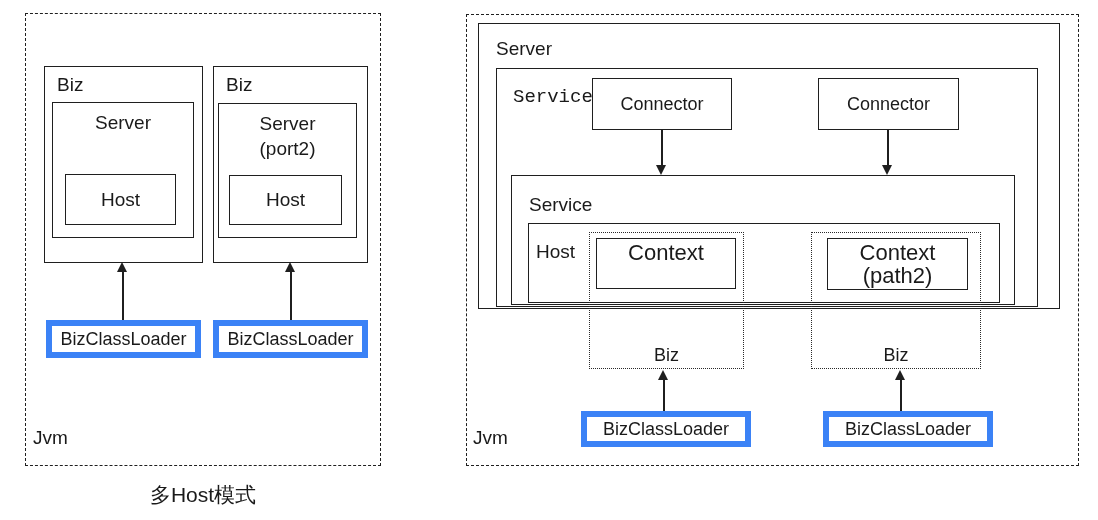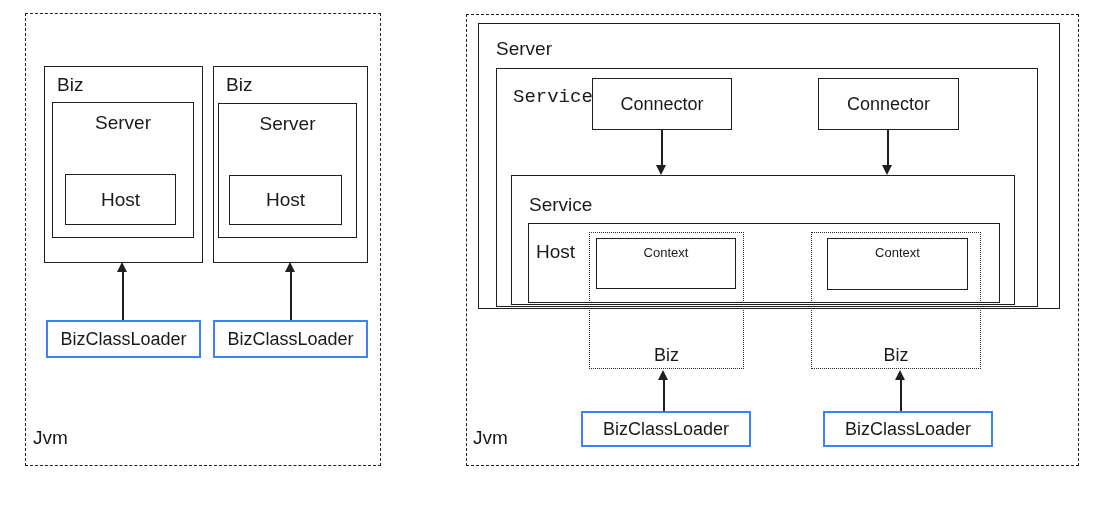--- a/index.html
+++ b/index.html
@@ -2,27 +2,27 @@
 <html><head>
 <meta charset="utf-8">
 <style>
   html,body{margin:0;padding:0;background:#ffffff;}
   #canvas{
     position:relative;width:1098px;height:520px;background:#ffffff;
     font-family:"Liberation Sans","DejaVu Sans",sans-serif;
     color:#1a1a1a;overflow:hidden;
   }
   .box{position:absolute;box-sizing:border-box;border:1.5px solid #1f1f1f;background:transparent;}
-  .box2{position:absolute;box-sizing:border-box;border:2px solid #3b82f6;background:transparent;}
+  .box2{position:absolute;box-sizing:border-box;border:6px solid #3b82f6;background:transparent;}
   .dashed{position:absolute;box-sizing:border-box;border:1.5px dashed #1f1f1f;background:transparent;}
   .dotted{position:absolute;box-sizing:border-box;border:1.5px dotted #2a2a2a;background:transparent;}
   .lbl{position:absolute;font-size:19px;line-height:1.1;white-space:nowrap;}
   .ctr{display:flex;align-items:center;justify-content:center;text-align:center;}
   .twoline{position:absolute;left:0;right:0;text-align:center;line-height:25px;font-size:19px;}
-  .ctxline{position:absolute;left:0;right:0;text-align:center;line-height:23px;font-size:13px;}
+  .ctxline{position:absolute;left:0;right:0;text-align:center;line-height:23px;font-size:22px;}
   .vline{position:absolute;width:1.5px;background:#1f1f1f;}
   .head-up{position:absolute;width:0;height:0;border-left:5.5px solid transparent;border-right:5.5px solid transparent;border-bottom:10px solid #1f1f1f;}
   .head-down{position:absolute;width:0;height:0;border-left:5.5px solid transparent;border-right:5.5px solid transparent;border-top:10px solid #1f1f1f;}
   .caption{position:absolute;font-size:21px;text-align:center;}
   .bizword{position:absolute;left:0;right:0;bottom:2px;text-align:center;font-size:18px;}
   .loader{font-size:18px;}
 </style>
 </head>
 <body>
 
@@ -42,38 +42,40 @@
   <div class="box ctr" style="left:65px;top:174px;width:111px;height:51px;font-size:19px;">
     <span>Host</span>
   </div>
 
   <div class="box" style="left:213px;top:66px;width:155px;height:197px;">
     <div class="lbl" style="left:12px;top:8px;">Biz</div>
   </div>
   <div class="box" style="left:218px;top:103px;width:139px;height:135px;">
     <div class="twoline" style="top:7px;">
       <div>Server</div>
+      <div>(port2)</div>
     </div>
   </div>
   <div class="box ctr" style="left:229px;top:175px;width:113px;height:50px;font-size:19px;">
     <span>Host</span>
   </div>
 
   <div class="vline" style="left:122px;top:271px;height:49px;"></div>
   <div class="head-up" style="left:117px;top:262px;"></div>
   <div class="vline" style="left:290px;top:271px;height:49px;"></div>
   <div class="head-up" style="left:285px;top:262px;"></div>
 
   <div class="box2 ctr loader" style="left:46px;top:320px;width:155px;height:38px;">
     <span>BizClassLoader</span>
   </div>
   <div class="box2 ctr loader" style="left:213px;top:320px;width:155px;height:38px;">
     <span>BizClassLoader</span>
   </div>
 
+  <div class="caption" style="left:25px;top:481px;width:356px;">多Host模式</div>
 
   <div class="dashed" style="left:466px;top:14px;width:613px;height:452px;"></div>
   <div class="lbl" style="left:473px;top:428px;">Jvm</div>
 
   <div class="box" style="left:478px;top:23px;width:582px;height:286px;"></div>
   <div class="lbl" style="left:496px;top:39px;">Server</div>
 
   <div class="box" style="left:496px;top:68px;width:542px;height:239px;"></div>
   <div class="lbl" style="left:513px;top:87px;font-family:Liberation Mono, monospace;">Service</div>
 
@@ -103,20 +105,21 @@
       <div>Context</div>
     </div>
   </div>
 
   <div class="dotted" style="left:811px;top:232px;width:170px;height:137px;">
     <div class="bizword">Biz</div>
   </div>
   <div class="box" style="left:827px;top:238px;width:141px;height:52px;background:#ffffff;">
     <div class="ctxline" style="top:2px;">
       <div>Context</div>
+      <div>(path2)</div>
     </div>
   </div>
 
   <div class="head-up" style="left:658px;top:370px;"></div>
   <div class="vline" style="left:663px;top:379px;height:32px;"></div>
   <div class="head-up" style="left:895px;top:370px;"></div>
   <div class="vline" style="left:900px;top:379px;height:32px;"></div>
 
   <div class="box2 ctr loader" style="left:581px;top:411px;width:170px;height:36px;">
     <span>BizClassLoader</span>

